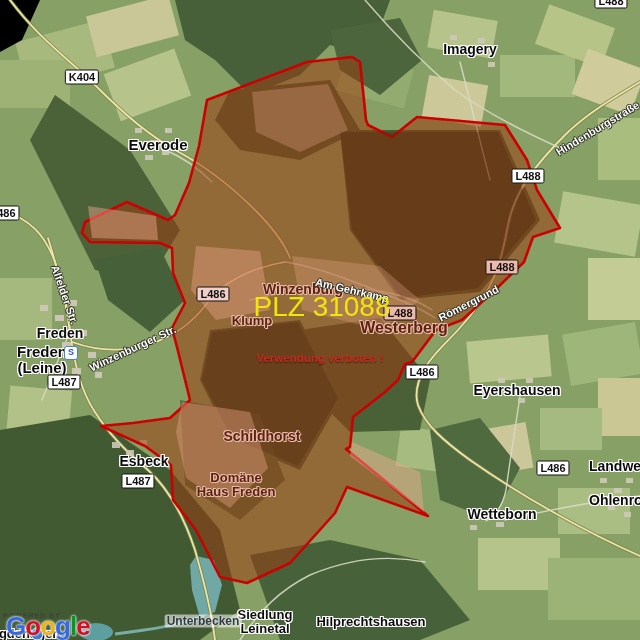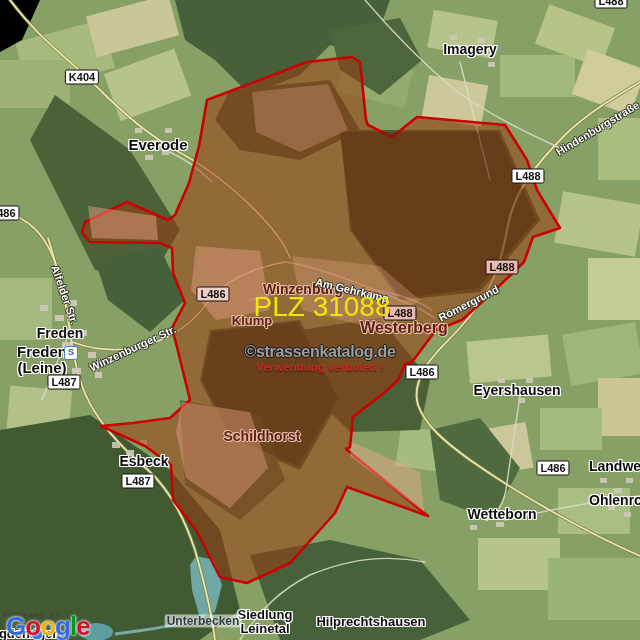--- a/index.html
+++ b/index.html
@@ -227,20 +227,22 @@
       <div class="lbl town" style="left: 624px; top: 501px; font-size: 14px; transform: translate(-50%, -50%);">Ohlenrode</div>
       <div class="lbl town" style="left: 265px; top: 622px; font-size: 13px; transform: translate(-50%, -50%);">Siedlung
 Leinetal</div>
       <div class="lbl town" style="left: 353px; top: 622px; font-size: 13px; transform: translate(-50%, -50%); padding-left: 36px;">Hilprechtshausen</div>
       <div class="lbl town" style="left: 26px; top: 634px; font-size: 13px; transform: translate(-50%, -50%);">egdehagen</div>
       <div class="lbl boxed" style="left: 203px; top: 621px; font-size: 12px; transform: translate(-50%, -50%);">Unterbecken</div>
       <div class="lbl hamlet" style="left: 303px; top: 263px; font-size: 14px; transform: translate(-50%, -50%); margin-top: 27px;">Winzenburg</div>
       <div class="lbl hamlet" style="left: 252px; top: 321px; font-size: 13px; transform: translate(-50%, -50%);">Klump</div>
       <div class="lbl hamlet" style="left: 404px; top: 328px; font-size: 16px; transform: translate(-50%, -50%);">Westerberg</div>
       <div class="lbl hamlet" style="left: 262px; top: 437px; font-size: 14px; transform: translate(-50%, -50%);">Schildhorst</div>
+      <div class="lbl hamlet" style="left: 236px; top: 485px; font-size: 13px; transform: translate(-50%, -50%);">Domäne
+Haus Freden</div>
       <div class="lbl street" style="left: 64px; top: 295px; transform: translate(-50%, -50%) rotate(71deg);">Alfelder Str.</div>
       <div class="lbl street" style="left: 133px; top: 349px; transform: translate(-50%, -50%) rotate(-25deg);">Winzenburger Str.</div>
       <div class="lbl street" style="left: 598px; top: 129px; transform: translate(-50%, -50%) rotate(-31deg);">Hindenburgstraße</div>
       <div class="lbl street" style="left: 469px; top: 304px; transform: translate(-50%, -50%) rotate(-27deg);">Römergrund</div>
       <div class="lbl street" style="left: 352px; top: 291px; transform: translate(-50%, -50%) rotate(13deg);">Am Gehrkamp</div>
       <div class="lbl shield" style="left: 82px; top: 77px; transform: translate(-50%, -50%);">K404</div>
       <div class="lbl shield" style="left: 3px; top: 213px; transform: translate(-50%, -50%);">L486</div>
       <div class="lbl shield" style="left: 64px; top: 382px; transform: translate(-50%, -50%);">L487</div>
       <div class="lbl shield" style="left: 138px; top: 481px; transform: translate(-50%, -50%);">L487</div>
       <div class="lbl shield" style="left: 213px; top: 294px; background: rgb(240, 207, 200); transform: translate(-50%, -50%);">L486</div>
@@ -250,21 +252,20 @@
       <div class="lbl shield" style="left: 502px; top: 267px; background: rgb(237, 185, 173); transform: translate(-50%, -50%);">L488</div>
       <div class="lbl shield" style="left: 400px; top: 313px; background: rgb(237, 185, 173); transform: translate(-50%, -50%);">L488</div>
       <div class="lbl shield" style="left: 611px; top: 1px; transform: translate(-50%, -50%);">L488</div>
     </div>
 
   <div id="station-icon">S</div>
 
   <div id="plz-label">PLZ 31088</div>
 
   <div id="watermark">
-    <div class="wm1">©strassenkatalog.de</div>
     <div class="wm2">Verwendung verboten !</div>
   </div>
 
   <div id="poi-dot"></div>
 
   <div id="powered-by">POWERED BY</div>
   <div id="google-logo"><span style="color: rgb(51, 105, 232);">G</span><span style="color: rgb(213, 15, 37);">o</span><span style="color: rgb(238, 178, 17);">o</span><span style="color: rgb(51, 105, 232);">g</span><span style="color: rgb(0, 153, 37);">l</span><span style="color: rgb(213, 15, 37);">e</span></div>
 
 </div>
 

